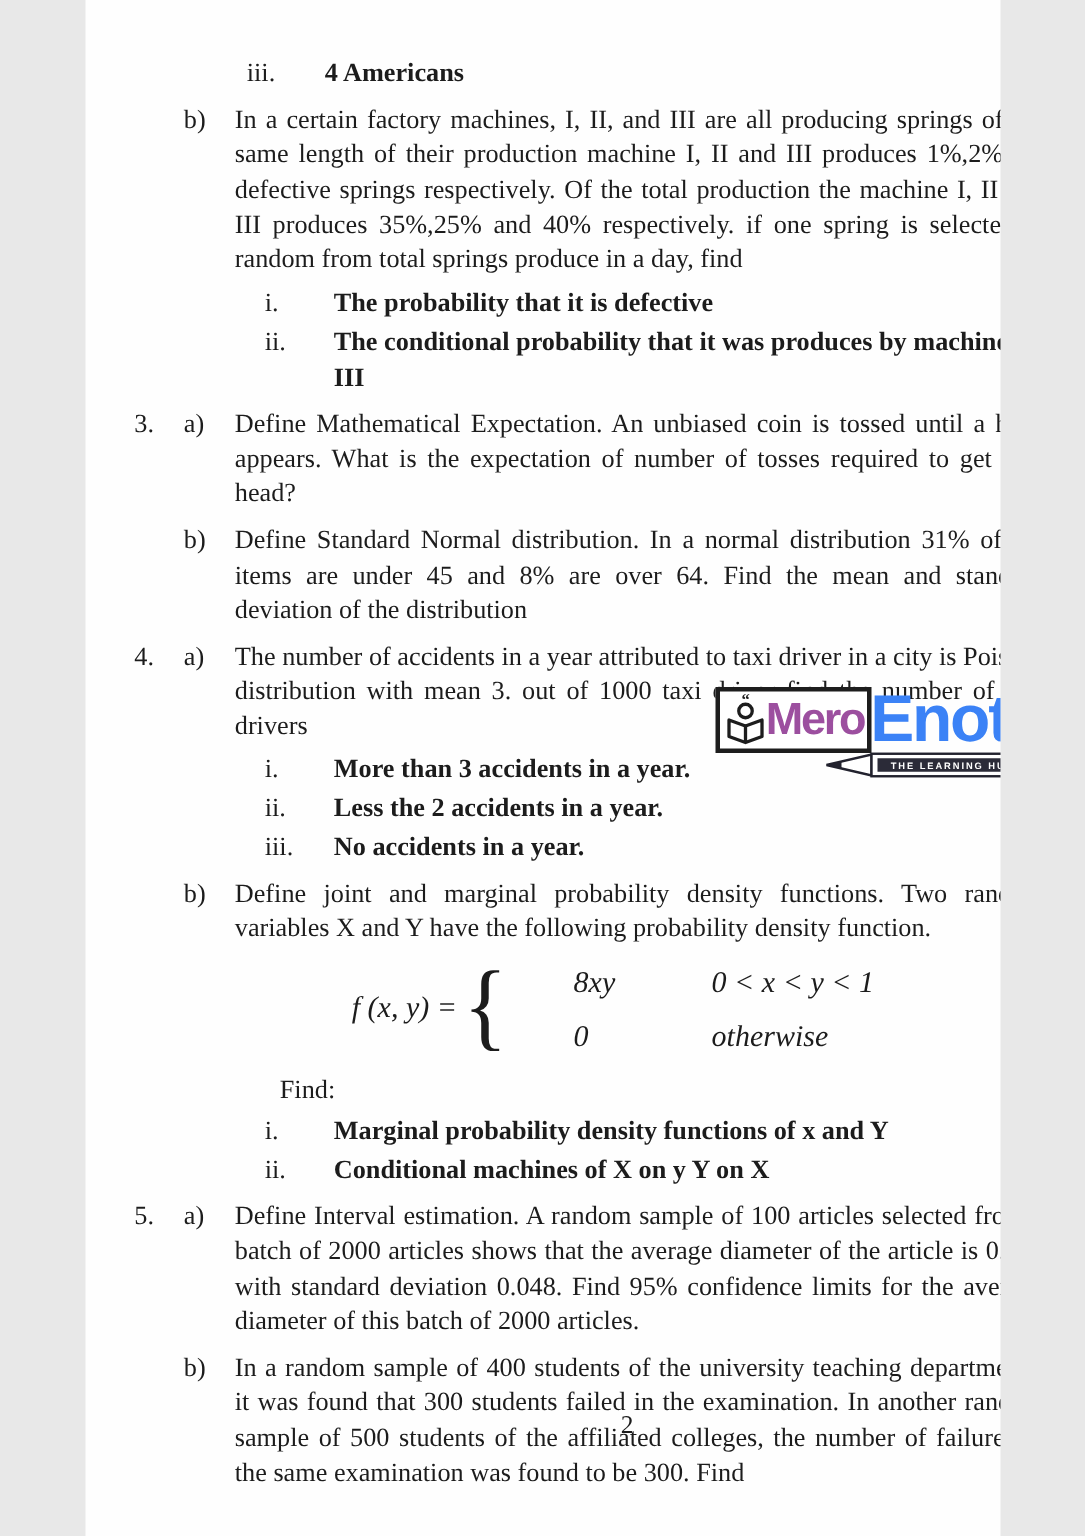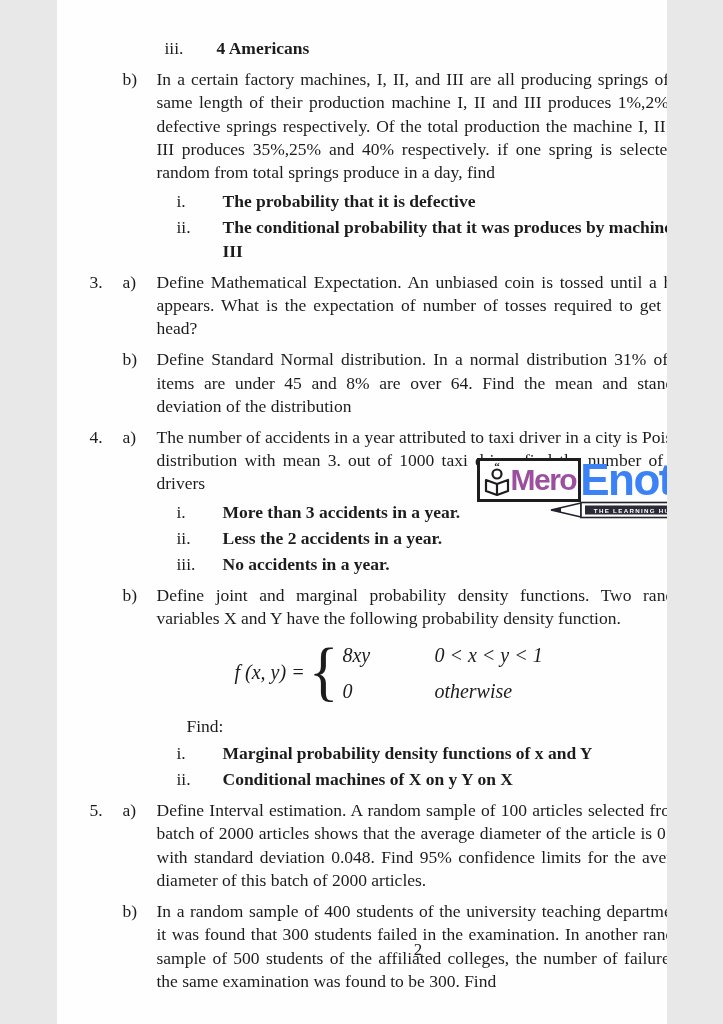--- a/index.html
+++ b/index.html
@@ -32,21 +32,21 @@
   .mk-off-9  { display:inline-block; margin-top:9px; }
   .mk-off-20 { display:inline-block; margin-top:20px; }
 
   
   .formula { display:flex; align-items:center; margin:10px 0 4px 78px;
              font-style:italic; font-size:20px; line-height:1.2; }
   .f-lhs { margin-right:4px;font-family:Liberation Serif, serif; }
   .f-brace { font-style:normal; font-size:62px; font-weight:400;
              transform:scaleY(1.05); margin:0 4px 0 0; line-height:0.9; }
   .f-col { display:flex; flex-direction:column; gap:12px; padding-top:2px; }
-  .f-row { display:flex; }
+  .f-row { display:flex;margin-left:40px; }
   .f-val { width:92px; }
   .find-line { margin:12px 0 4px 30px; text-align:left; }
 
   
   .logo { position:absolute; left:420px; top:458px; width:238px;
           font-family:"Liberation Sans", sans-serif; }
   .logo-row { display:flex; align-items:center; }
   .logo-box { display:flex; align-items:center; border:3px solid #1d1d1d;
               background:#fff; padding:1px 2px 1px 3px; }
   .logo-mero { font-size:30px; font-weight:700; color:#9c4f9f;

